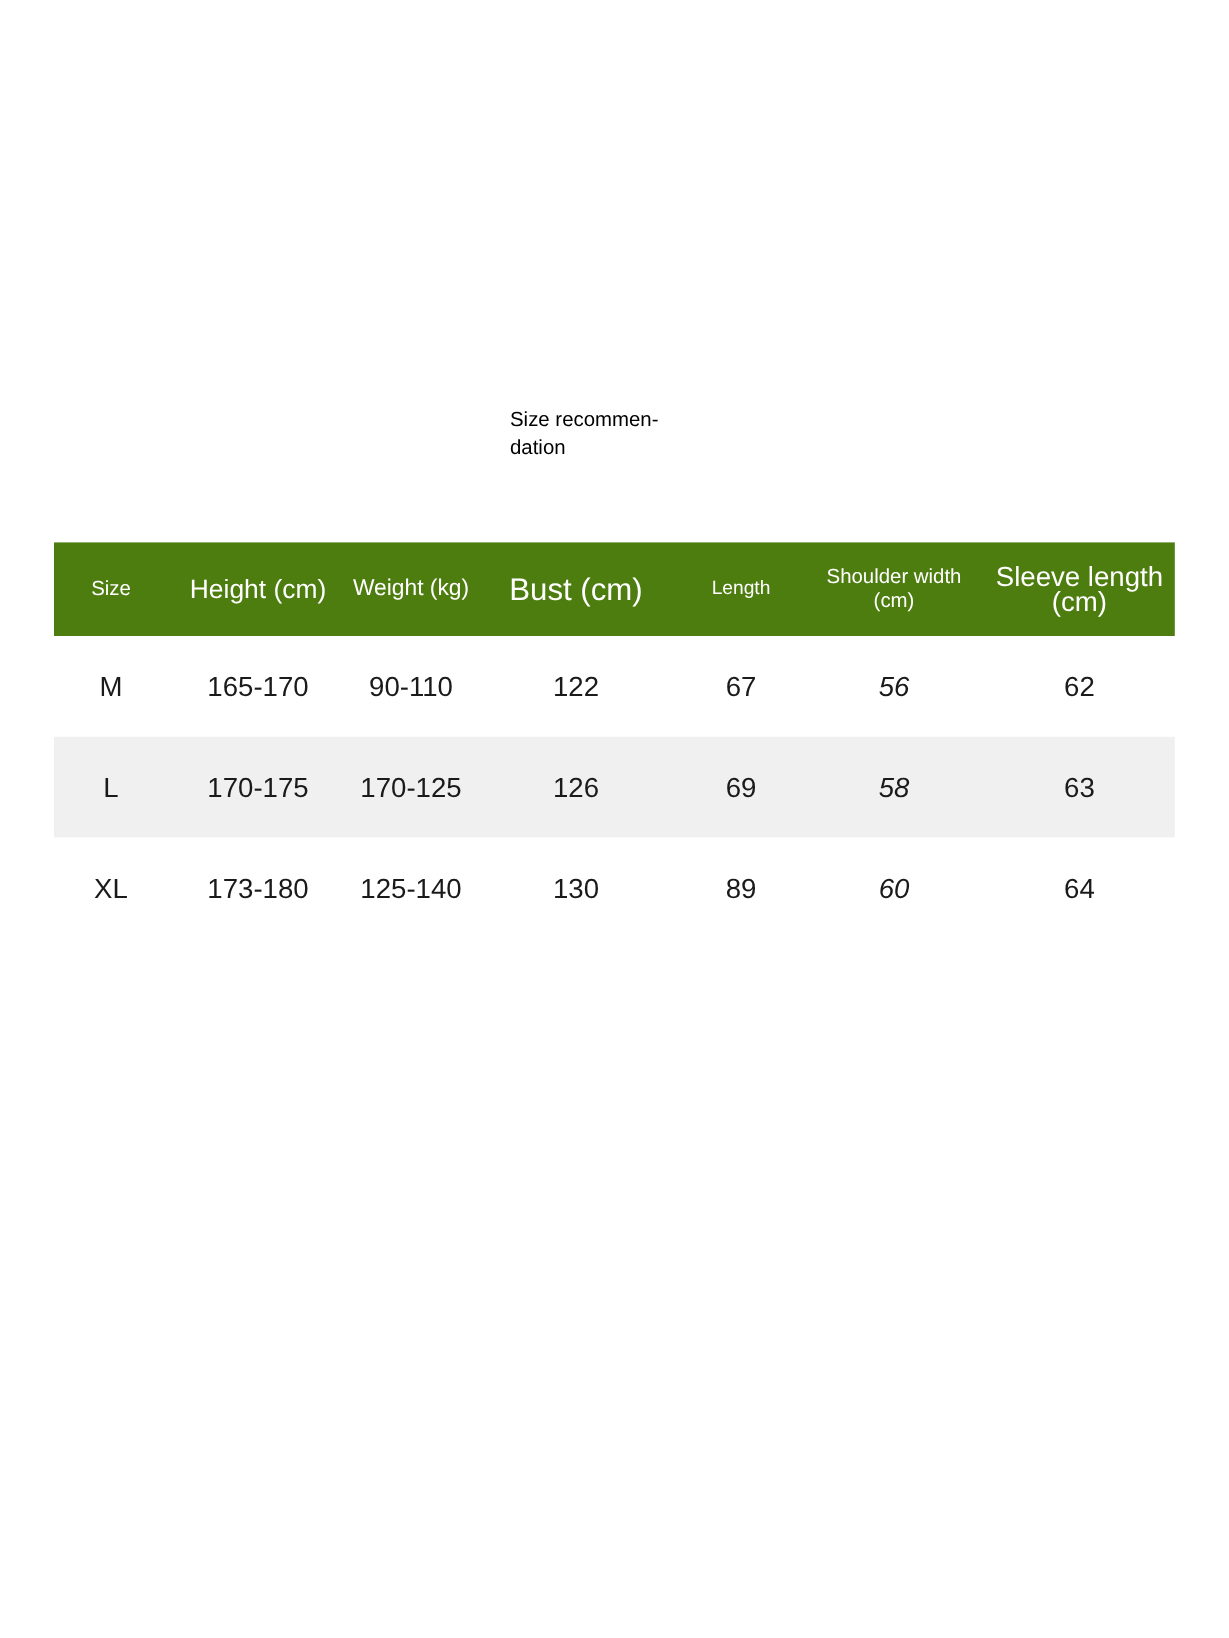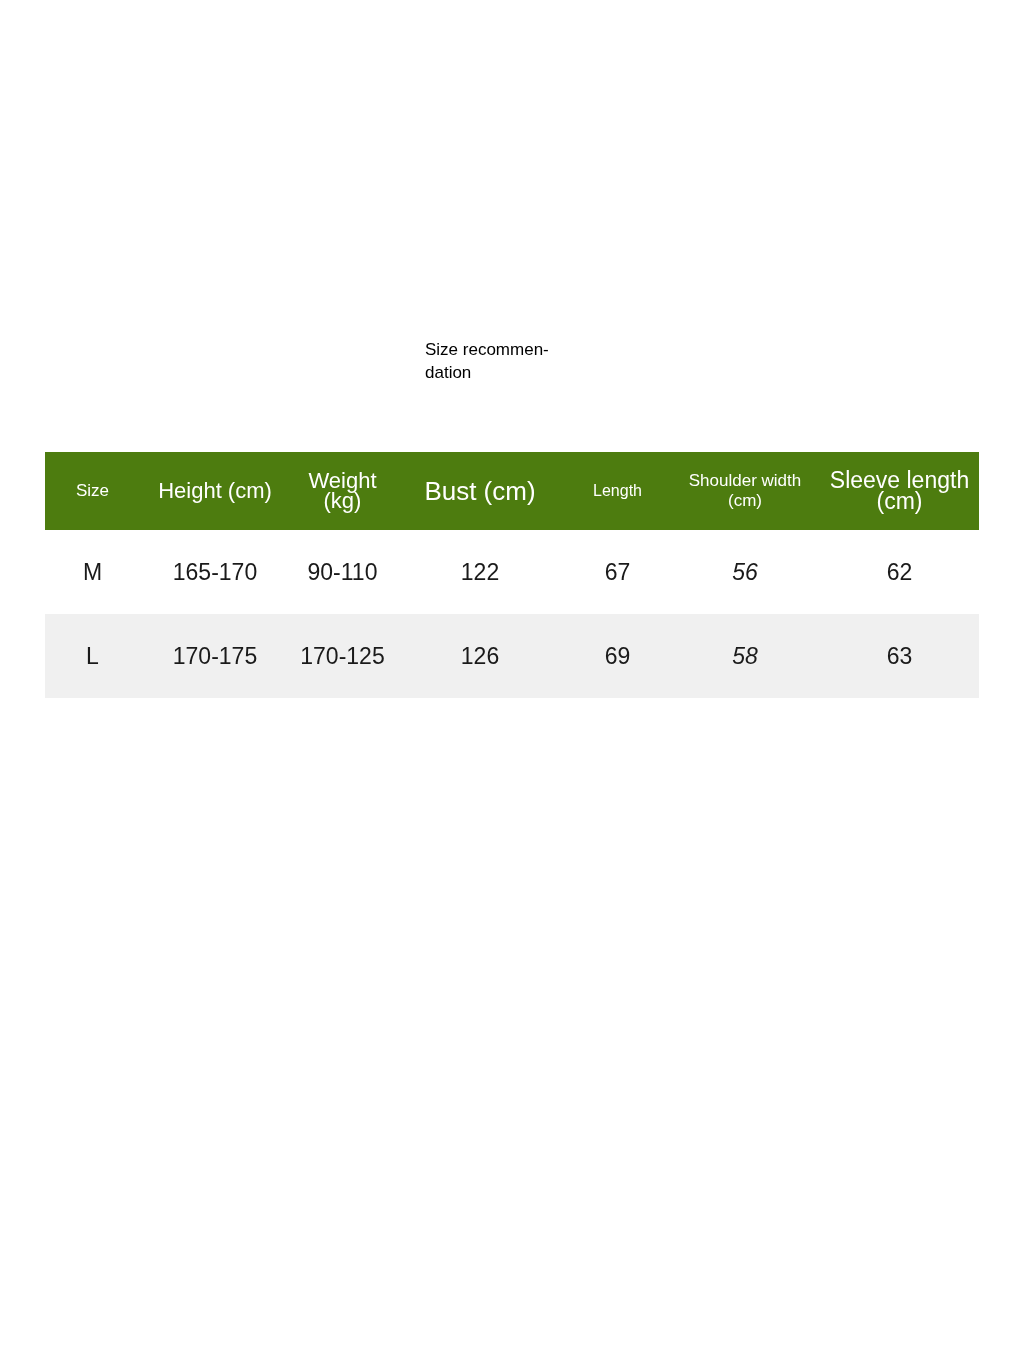--- a/index.html
+++ b/index.html
@@ -50,21 +50,21 @@
     font-weight: normal;
     height: 78px;
     vertical-align: middle;
     text-align: center;
     padding: 0 4px;
     box-sizing: border-box;
   }
   
   .th-size      { font-size: 17px; width: 95px; }
   .th-height    { font-size: 22px; width: 150px; }
-  .th-weight    { font-size: 22px; width: 105px; line-height: 20px; }
+  .th-weight    { font-size: 19px; width: 105px; line-height: 20px; }
   .th-bust      { font-size: 26px; width: 170px; }
   .th-length    { font-size: 16px; width: 105px; }
   .th-shoulder  { font-size: 17px; width: 150px; line-height: 20px; }
   .th-sleeve    { font-size: 23px; width: 159px; line-height: 21px; }
 
   .size-table tbody td {
     height: 82px;
     text-align: center;
     vertical-align: middle;
     font-size: 23px;
@@ -113,16 +113,25 @@
       </tr>
       <tr class="even">
         <td class="cell-size">L</td>
         <td class="cell-height">170-175</td>
         <td class="cell-weight">170-125</td>
         <td class="cell-bust">126</td>
         <td class="cell-length">69</td>
         <td class="cell-shoulder">58</td>
         <td class="cell-sleeve">63</td>
       </tr>
+      <tr class="odd">
+        <td class="cell-size">XL</td>
+        <td class="cell-height">173-180</td>
+        <td class="cell-weight">125-140</td>
+        <td class="cell-bust">130</td>
+        <td class="cell-length">89</td>
+        <td class="cell-shoulder">60</td>
+        <td class="cell-sleeve">64</td>
+      </tr>
     </tbody>
   </table>
 
 </div>
 
 </body></html>

